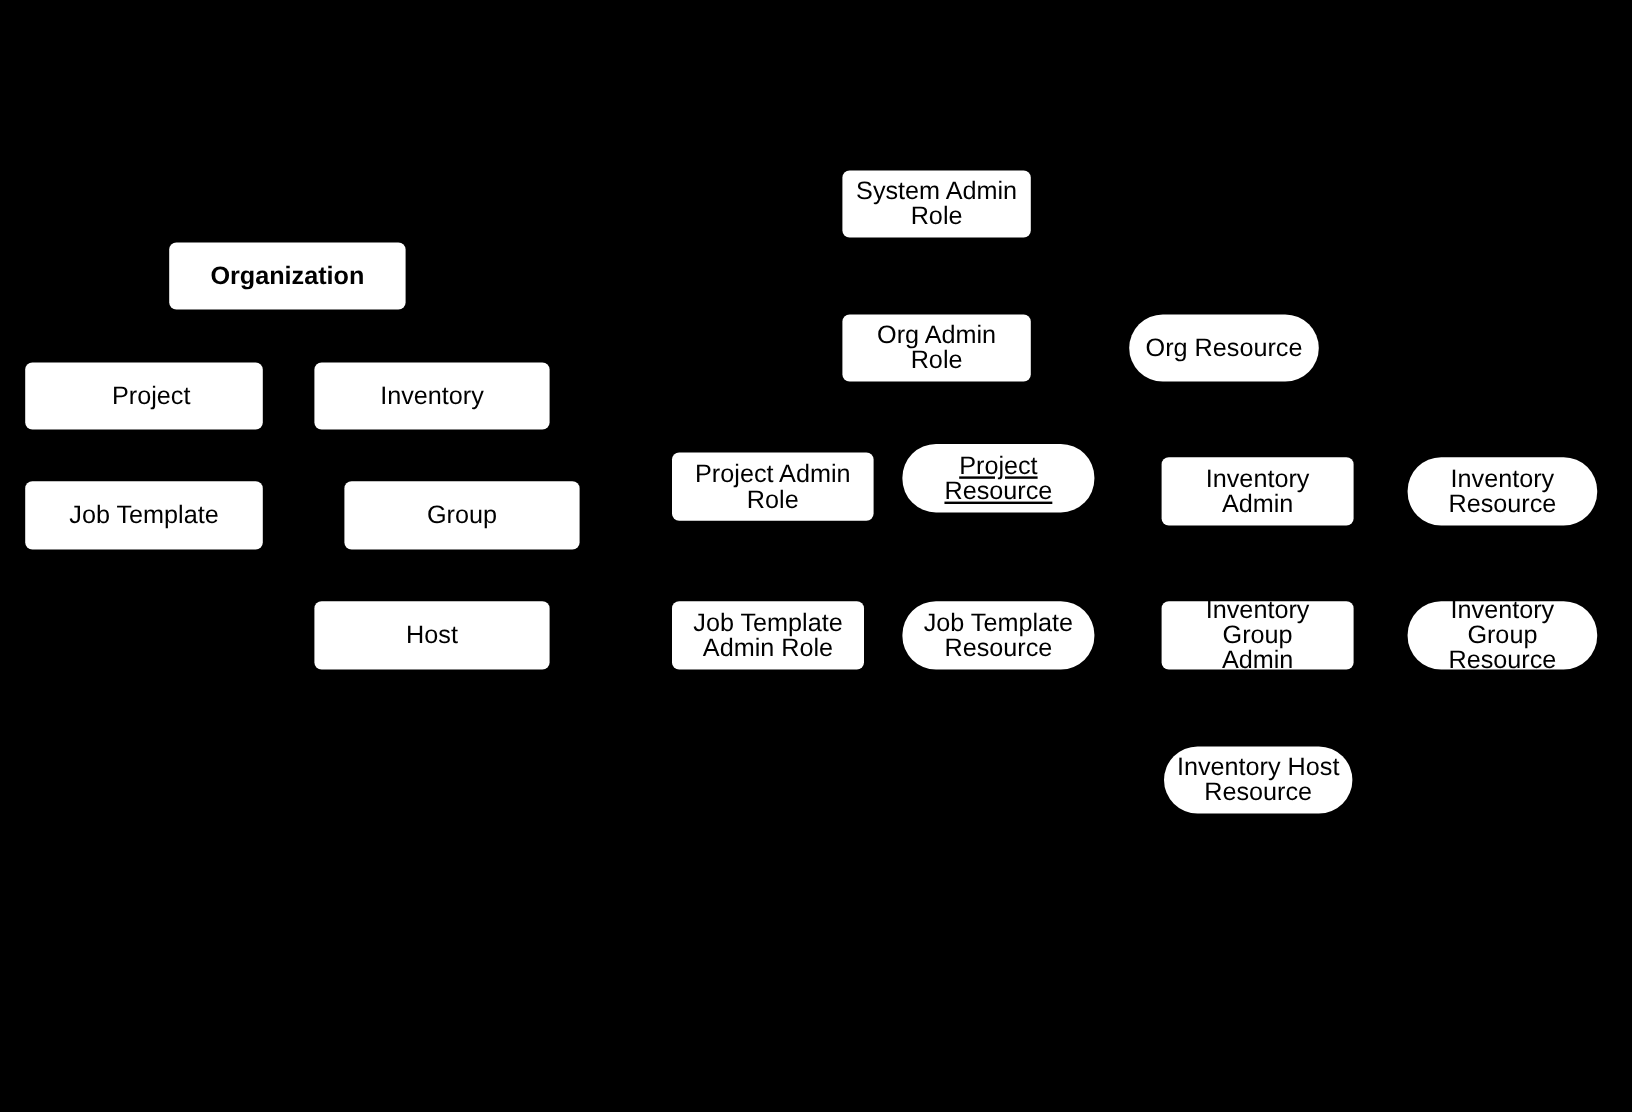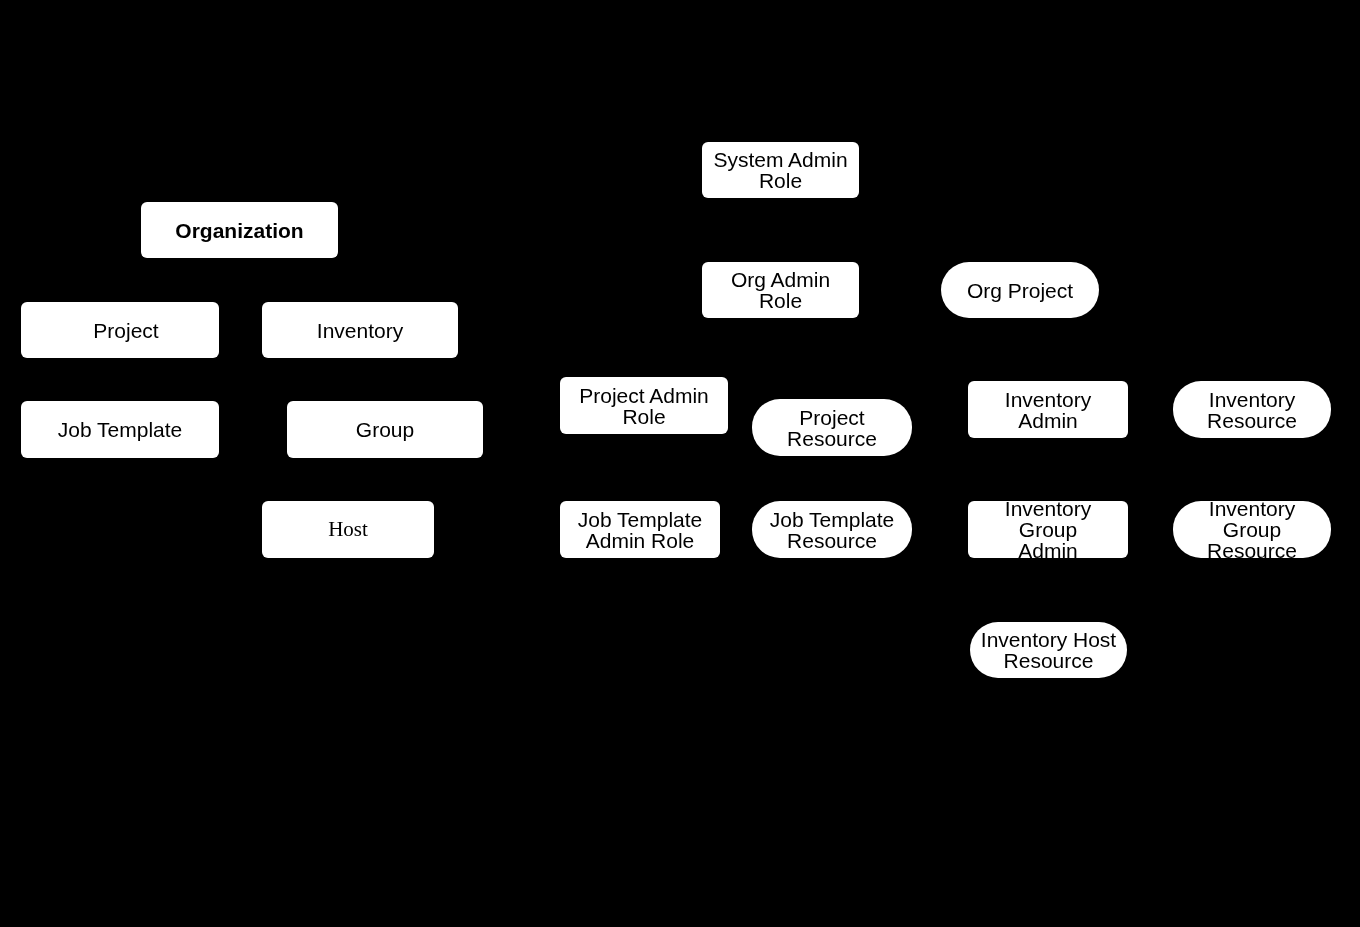--- a/index.html
+++ b/index.html
@@ -44,33 +44,33 @@
   <div class="node rect" style="left:141px; top:202px; width:197px; height:56px;font-weight:bold;">Organization</div>
 
   <div class="node rect" style="left:21px; top:302px; width:198px; height:56px;padding-left:20px;">Project</div>
 
   <div class="node rect" style="left:262px; top:302px; width:196px; height:56px;">Inventory</div>
 
   <div class="node rect" style="left:21px; top:401px; width:198px; height:57px;">Job Template</div>
 
   <div class="node rect" style="left:262px; top:401px; width:196px; height:57px;margin-left:25px;">Group</div>
 
-  <div class="node rect" style="left:262px; top:501px; width:172px; height:57px;font-family:Liberation Serif, serif;">Host</div>
+  <div class="node rect" style="left:262px; top:501px; width:196px; height:57px;">Host</div>
 
   <div class="node rect" style="left:702px; top:142px; width:157px; height:56px;">System Admin
 Role</div>
 
   <div class="node rect" style="left:702px; top:262px; width:157px; height:56px;">Org Admin Role</div>
 
-  <div class="node stadium" style="left:941px; top:262px; width:158px; height:56px;">Org Project</div>
+  <div class="node stadium" style="left:941px; top:262px; width:158px; height:56px;">Org Resource</div>
 
   <div class="node rect" style="left:560px; top:377px; width:168px; height:57px;">Project Admin
 Role</div>
 
-  <div class="node stadium" style="left:752px; top:399px; width:160px; height:57px;">Project Resource</div>
+  <div class="node stadium" style="left:752px; top:370px; width:160px; height:57px;text-decoration:underline;">Project Resource</div>
 
   <div class="node rect" style="left:968px; top:381px; width:160px; height:57px;">Inventory Admin</div>
 
   <div class="node stadium" style="left:1173px; top:381px; width:158px; height:57px;">Inventory
 Resource</div>
 
   <div class="node rect" style="left:560px; top:501px; width:160px; height:57px;">Job Template
 Admin Role</div>
 
   <div class="node stadium" style="left:752px; top:501px; width:160px; height:57px;">Job Template

